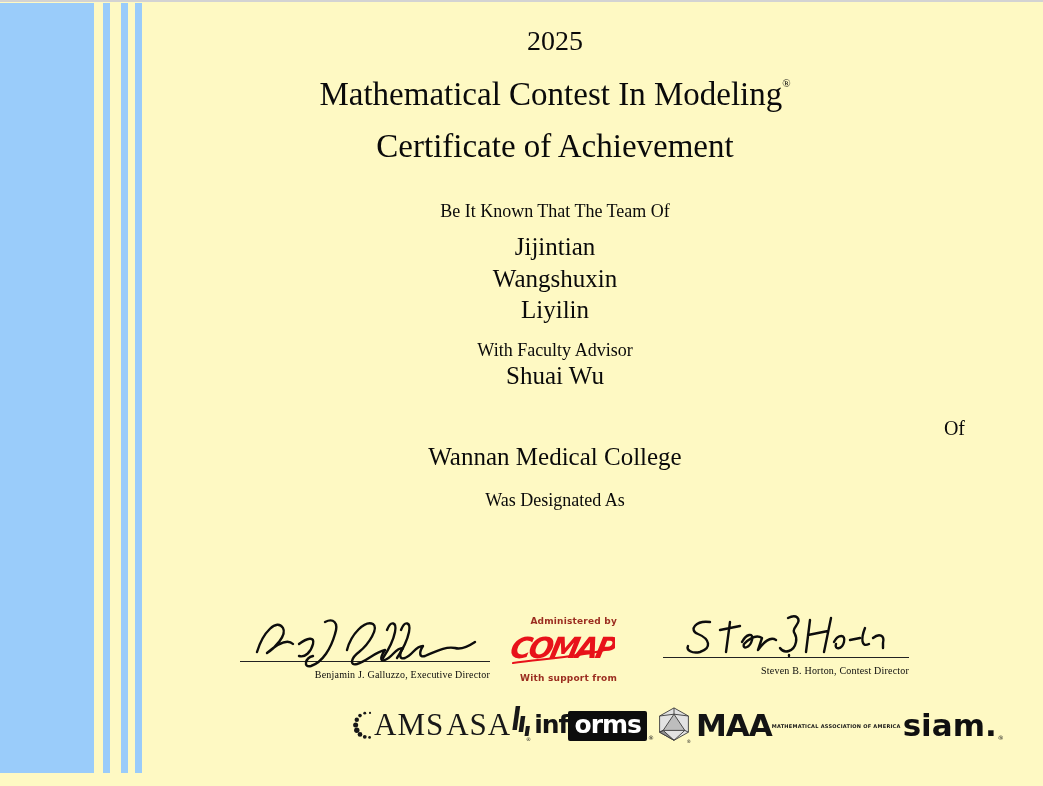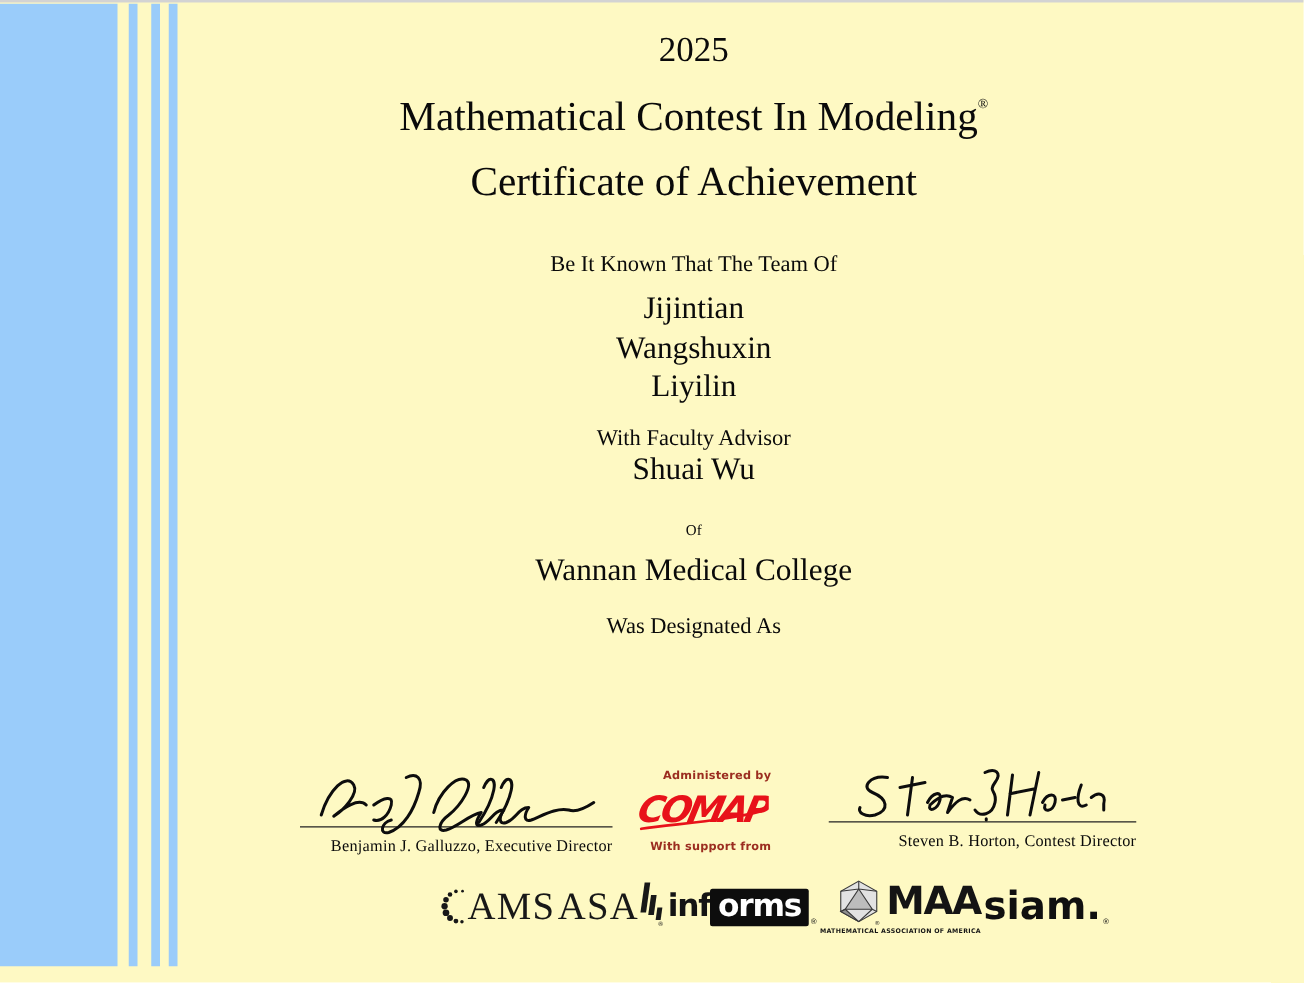--- a/index.html
+++ b/index.html
@@ -24,33 +24,33 @@
   .line{position:absolute;left:145px;width:820px;text-align:center;white-space:nowrap;}
   .year{top:25px;font-size:28px;}
   .title{top:76px;font-size:33px;}
   .title sup{font-size:11px;vertical-align:18px;}
   .subtitle{top:128px;font-size:33px;}
   .small-label{font-size:18px;}
   .be-it{top:201px;}
   .names{top:231px;font-size:25px;line-height:31.5px;}
   .advisor-intro{top:340px;}
   .advisor-name{top:362px;font-size:25px;}
-  .of-label{top:417px;font-size:12px;}
+  .of-label{top:417px;font-size:20px;text-align:right;}
   .institution{top:443px;font-size:25px;}
   .designated-intro{top:490px;}
   .designation{top:513px;font-size:25px;}
 
   
   .sig-col{position:absolute;text-align:right;}
   .sig-left{left:240px;top:608px;width:250px;}
   .sig-right{left:663px;top:608px;width:246px;}
   .sig-svg{display:block;margin:0 auto;overflow:visible;}
   .sig-svg path{fill:none;stroke:#0d0d0d;stroke-width:2.4;stroke-linecap:round;stroke-linejoin:round;}
   .sig-line{height:0;border-top:1.6px solid #222;margin-top:-9px;}
-  .sig-caption{font-size:13px;margin-top:7px;letter-spacing:.2px;}
+  .sig-caption{font-size:10px;margin-top:7px;letter-spacing:.2px;}
 
   .sig-center{left:503px;top:616px;width:114px;}
   .admin-label,.support-label{
     font-family:"DejaVu Sans","Liberation Sans",sans-serif;font-weight:bold;
     font-size:9px;color:var(--label-red);letter-spacing:.2px;
   }
   .comap-svg{display:block;margin:3px auto 4px;}
   .support-label{margin-top:6px;}
 
   
@@ -59,21 +59,21 @@
     display:flex;align-items:center;gap:2px;
     font-family:"DejaVu Sans","Liberation Sans",sans-serif;color:#141414;
   }
   .logo-unit{display:flex;align-items:center;}
   .ams-text,.asa-text{font-family:"Liberation Serif","DejaVu Serif",serif;font-size:31px;letter-spacing:1px;color:#181818;}
   .asa-bars{margin-left:1px;margin-top:-4px;}
   .informs-unit{align-items:baseline;justify-content:center;}
   .informs-prefix{font-size:25px;font-weight:bold;letter-spacing:-1px;}
   .informs-box{background:#0d0d0d;color:#fff;font-size:25px;font-weight:bold;letter-spacing:-1px;
     padding:1px 6px 4px;border-radius:2px;line-height:1;}
-  .maa-unit{display:flex;flex-direction:column;align-items:flex-end;}
+  .maa-unit{display:flex;flex-direction:row;}
   .maa-top{display:flex;align-items:center;}
   .maa-text{font-size:31px;font-weight:bold;letter-spacing:-1px;margin-left:4px;line-height:1;}
   .maa-caption{font-size:5px;font-weight:bold;letter-spacing:.25px;margin-top:1px;white-space:nowrap;}
   .siam-text{font-size:31px;font-weight:bold;letter-spacing:0;color:#101010;line-height:1;}
   .tinyreg{font-size:6px;align-self:flex-end;margin-left:1px;}
 </style>
 </head>
 <body>
 
 <div class="canvas">

